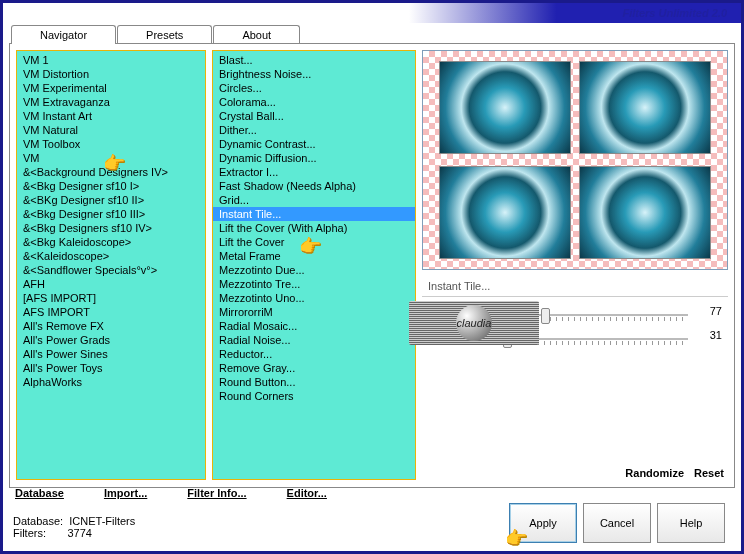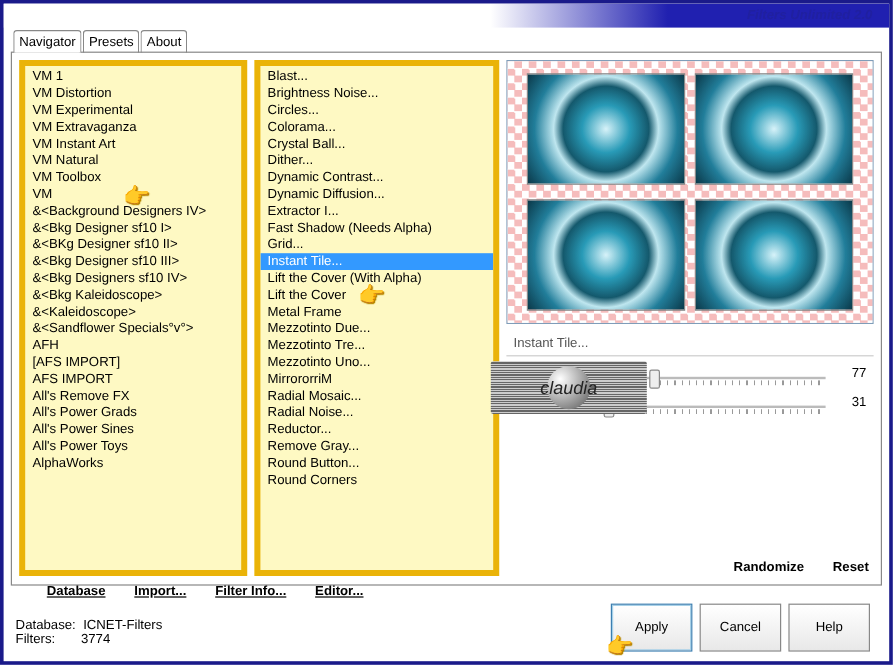--- a/index.html
+++ b/index.html
@@ -1,22 +1,22 @@
 <!DOCTYPE html>
 <html><head>
 <meta charset="utf-8">
 <style>
 *{box-sizing:border-box;margin:0;padding:0;font-family:Tahoma,Verdana,sans-serif;font-size:11px}
 body{background:#fff;width:744px;height:554px;border:3px solid #1a1a8a;position:relative;overflow:hidden}
 .header{background:linear-gradient(to right,#fff 0%,#fff 55%,#2020b0 75%,#2020b0 100%);height:20px;color:#2020a0;font-weight:bold;font-style:italic;font-size:15px;text-align:right;padding-right:14px;line-height:18px}
 .tabs{display:flex;margin-top:2px;margin-left:8px}
-.tab{padding:3px 4px;border:1px solid #888;border-bottom:none;background:#fff;border-radius:3px 3px 0 0;margin-right:1px;position:relative}
+.tab{padding:3px 28px;border:1px solid #888;border-bottom:none;background:#fff;border-radius:3px 3px 0 0;margin-right:1px;position:relative}
 .tab.active{background:#fff;z-index:2;font-weight:normal}
 .tabc{border:1px solid #888;margin:0 6px;height:445px;position:relative;top:-1px;padding:6px;display:flex;gap:6px}
-.listbox{border:5px solid #eab308;background:#fef9c3;padding:2px 0;overflow:hidden}
+.listbox{border:1px solid #eab308;background:#5eead4;padding:2px 0;overflow:hidden}
 .lb1{width:190px;height:430px}
 .lb2{width:204px;height:430px}
 .li{padding:1px 6px;white-space:nowrap;cursor:default}
 .li.sel{background:#3399ff;color:#fff}
 .right{flex:1;display:flex;flex-direction:column}
 .preview{border:1px solid #7f9db9;background:#fff;height:220px;display:flex;align-items:center;justify-content:center;margin-bottom:6px;position:relative}
 .checker{width:100%;height:100%;background-image:
   repeating-conic-gradient(#f5bcbc 0% 25%,#fff 0% 50%);background-size:12px 12px;
   display:flex;flex-wrap:wrap;padding:8px;gap:8px;align-items:center;justify-content:center}
 .tile{width:46%;height:46%;background:
@@ -25,32 +25,32 @@
 .filtlabel{border-bottom:1px solid #ccc;padding:4px 6px;color:#555}
 .sliders{margin-top:6px}
 .sl{display:flex;align-items:flex-start;padding:2px 6px}
 .sl .lbl{width:50px}
 .sl .track{flex:1;height:20px;position:relative}
 .sl .track .line{position:absolute;top:9px;left:0;right:0;height:2px;background:#bbb}
 .sl .thumb{position:absolute;top:3px;width:9px;height:16px;background:#eee;border:1px solid #888;border-radius:2px}
 .sl .track .ticks{position:absolute;top:12px;left:0;right:0;height:4px;
   background-image:repeating-linear-gradient(to right,#999 0 1px,transparent 1px 6px)}
 .sl .val{width:28px;text-align:right;margin-left:6px}
-.btnrow{position:absolute;bottom:8px;right:10px;display:flex;gap:24px}
-.linkbar{display:flex;gap:24px;margin-top:6px;margin-left:32px}
+.btnrow{position:absolute;bottom:8px;right:10px;display:flex;gap:10px}
+.linkbar{display:flex;gap:40px;margin-top:6px;margin-left:8px}
 .linkbar .lnk{text-decoration:underline}
 .footer{position:absolute;bottom:6px;left:10px;right:10px}
 .info{margin-bottom:6px}
 .btns{position:absolute;right:6px;bottom:2px;display:flex;gap:6px}
 .wbtn{min-width:68px;height:40px;border:1px solid #888;background:linear-gradient(#fff,#e8e8e8);cursor:pointer;padding:0 10px}
 .wbtn.def{border:1px solid #3c7fb1;box-shadow:inset 0 0 0 1px #a6d0e7}
 .ptr{position:absolute;font-size:18px;filter:drop-shadow(1px 1px 0 #b88700);pointer-events:none}
 .claudia{position:absolute;left:406px;top:298px;width:130px;height:44px;z-index:10;
   background:repeating-linear-gradient(#ccc 0 1px,#666 1px 2px);border-radius:2px;display:flex;align-items:center;justify-content:center;color:#fff;font-style:italic;font-size:12px;font-family:cursive}
-.claudia .ball{width:36px;height:36px;background:radial-gradient(circle at 30% 30%,#fff,#bbb 40%,#888 70%,#555);border-radius:50%;display:flex;align-items:center;justify-content:center;color:#222;font-size:15px;font-style:italic}
+.claudia .ball{width:36px;height:36px;background:radial-gradient(circle at 30% 30%,#fff,#bbb 40%,#888 70%,#555);border-radius:50%;display:flex;align-items:center;justify-content:center;color:#222;font-size:11px;font-style:italic}
 </style>
 </head>
 <body>
 
 <div class="header"><span>Filters Unlimited 2.0</span></div>
 
 <div class="tabs">
   <div class="tab active"><span>Navigator</span></div>
   <div class="tab"><span>Presets</span></div>
   <div class="tab"><span>About</span></div>

